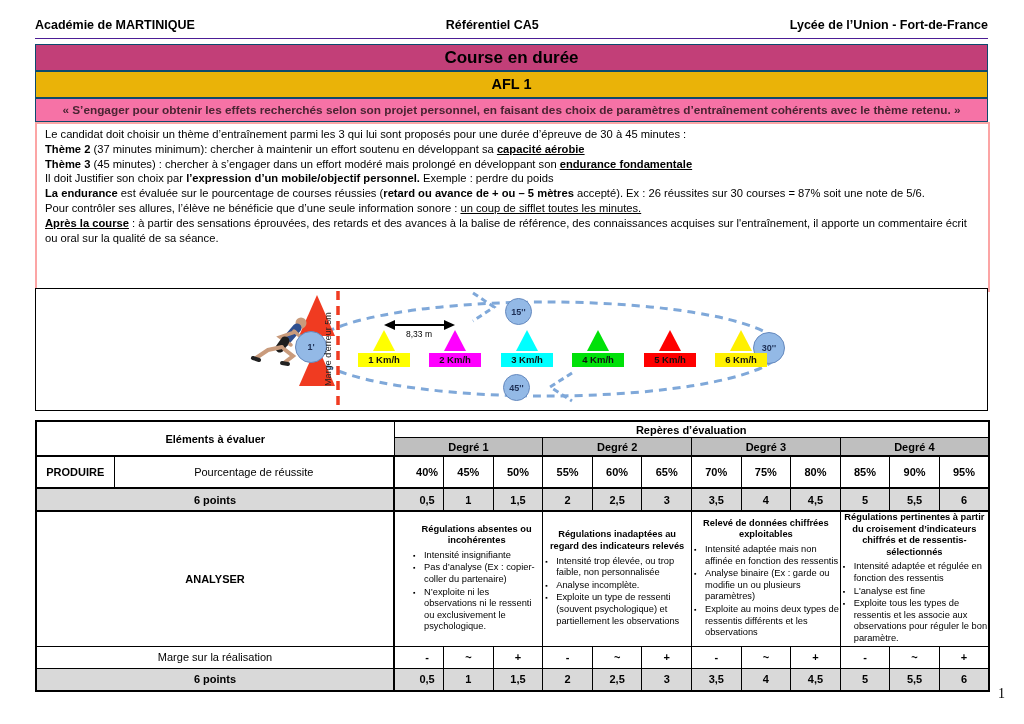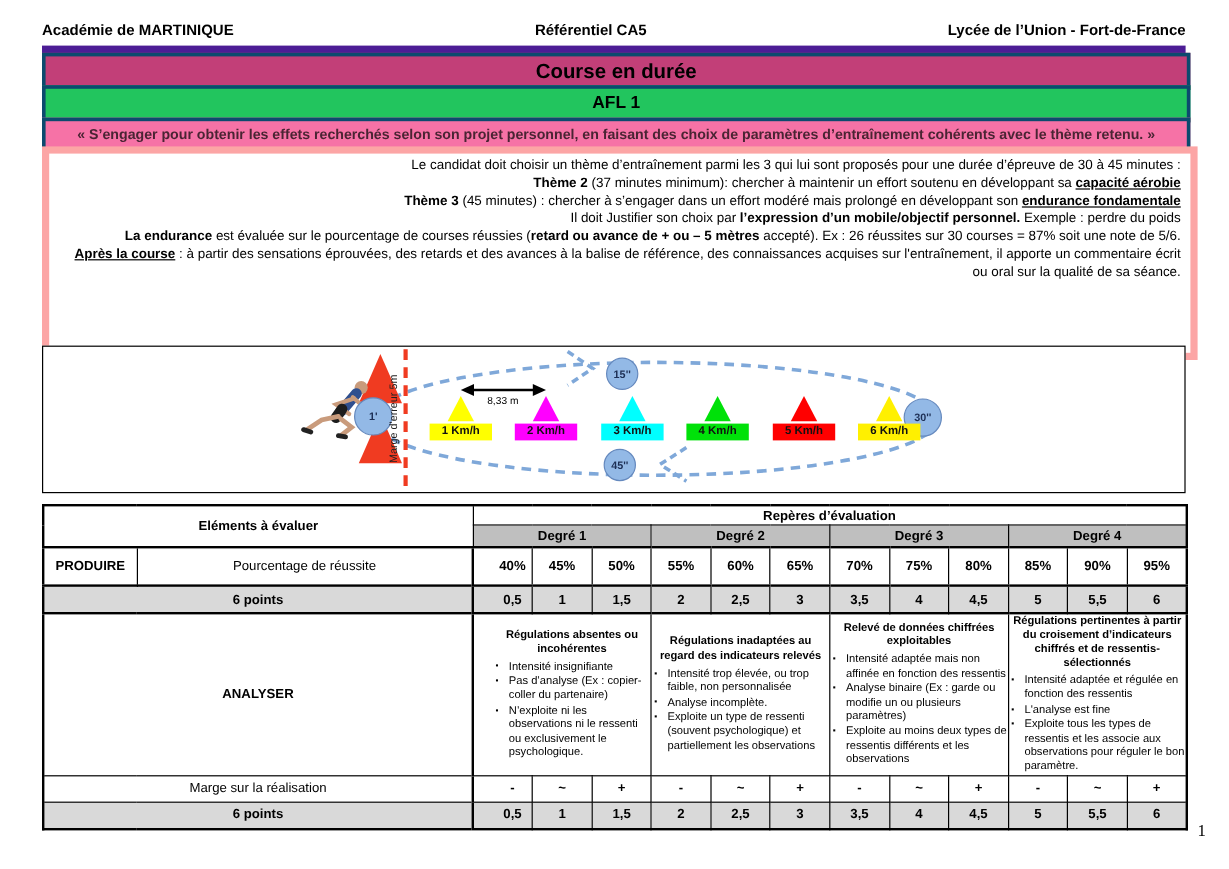--- a/index.html
+++ b/index.html
@@ -6,38 +6,38 @@
   body{
     width:1024px;height:724px;background:#ffffff;position:relative;
     font-family:"Liberation Sans", sans-serif;color:#000;overflow:hidden;
   }
   .b{font-weight:bold;}
   .u{text-decoration:underline;}
 
   
   .doc-header{
     position:absolute;left:35px;top:16px;width:953px;height:22px;
-    border-bottom:7px solid #4c1d95;display:flex;justify-content:space-between;
+    border-bottom:1px solid #4c1d95;display:flex;justify-content:space-between;
     font-weight:bold;font-size:12.5px;line-height:18px;
   }
   .doc-header span{white-space:nowrap;}
 
   
   .banner{
     position:absolute;left:35px;width:951px;text-align:center;font-weight:bold;
-    border:3px solid #0c4a6e;
+    border:1px solid #0c4a6e;
   }
   #banner-title{top:44px;height:25px;line-height:25px;font-size:17px;background:#C23F78;}
   #banner-afl{top:71px;height:25px;line-height:25px;font-size:14.5px;background:#F672A6;}
   #banner-quote{top:98px;height:22px;line-height:22px;font-size:11.8px;background:#F672A6;color:#4A2433;}
 
   
   #description-box{
     position:absolute;left:35px;top:122px;width:935px;height:160px;
-    border:6px solid #fca5a5;padding:3px 8px;font-size:11.2px;line-height:14.8px;text-align:right;
+    border:2px solid #fca5a5;padding:3px 8px;font-size:11.2px;line-height:14.8px;
   }
   .desc-line{white-space:normal;}
 
   
   #diagram-box{
     position:absolute;left:35px;top:288px;width:951px;height:121px;
     border:1px solid #000;background:#fff;
   }
   #diagram-box svg.layer{position:absolute;left:0;top:0;}
   .marker{
@@ -96,30 +96,31 @@
 </head>
 <body>
 
 <div class="doc-header">
   <span>Académie de MARTINIQUE</span>
   <span>Référentiel CA5</span>
   <span>Lycée de l’Union - Fort-de-France</span>
 </div>
 
 <div class="banner" id="banner-title" style="background: rgb(194, 63, 120);">Course en durée</div>
-<div class="banner" id="banner-afl" style="background: #22c55e;">AFL 1</div>
+<div class="banner" id="banner-afl" style="background: #eab308;">AFL 1</div>
 <div class="banner" id="banner-quote" style="background: rgb(246, 114, 166); color: rgb(74, 36, 51);">« S’engager pour obtenir les effets recherchés selon son projet personnel, en faisant des choix de paramètres d’entraînement cohérents avec le thème retenu. »</div>
 
 <div id="description-box">
   <div>
       <div class="desc-line"><span>Le candidat doit choisir un thème d’entraînement parmi les 3 qui lui sont proposés pour une durée d’épreuve de 30 à 45 minutes :</span></div>
       <div class="desc-line"><span class="b">Thème 2</span><span> (37 minutes minimum): chercher à maintenir un effort soutenu en développant sa </span><span class="b u">capacité aérobie</span></div>
       <div class="desc-line"><span class="b">Thème 3</span><span> (45 minutes) : chercher à  s’engager dans un effort modéré mais prolongé en développant son </span><span class="b u">endurance fondamentale</span></div>
       <div class="desc-line"><span>Il doit Justifier son choix par </span><span class="b">l’expression d’un mobile/objectif personnel.</span><span> Exemple : perdre du poids</span></div>
       <div class="desc-line"><span class="b">La endurance</span><span> est évaluée sur le pourcentage de courses réussies (</span><span class="b">retard ou avance de + ou – 5 mètres</span><span> accepté). Ex : 26 réussites sur 30 courses = 87% soit une note de 5/6.</span></div>
+      <div class="desc-line"><span>Pour contrôler ses allures, l’élève ne bénéficie que d’une seule information sonore : </span><span class="u">un coup de sifflet toutes les minutes.</span></div>
       <div class="desc-line"><span class="b u">Après la course</span><span> : à partir des sensations éprouvées, des retards et des avances à la balise de référence, des connaissances acquises sur l'entraînement, il apporte un commentaire écrit ou oral sur la qualité de sa séance.</span></div>
     </div>
 </div>
 
 <div id="diagram-box">
   <svg class="layer" width="951" height="121">
 
     <ellipse cx="510" cy="60" rx="235" ry="47" fill="none" stroke="#7FA8D9" stroke-width="3" stroke-dasharray="8 6"></ellipse>
 
     <polyline points="437,4 458,18 437,32" fill="none" stroke="#7FA8D9" stroke-width="3" stroke-dasharray="6 4"></polyline>

